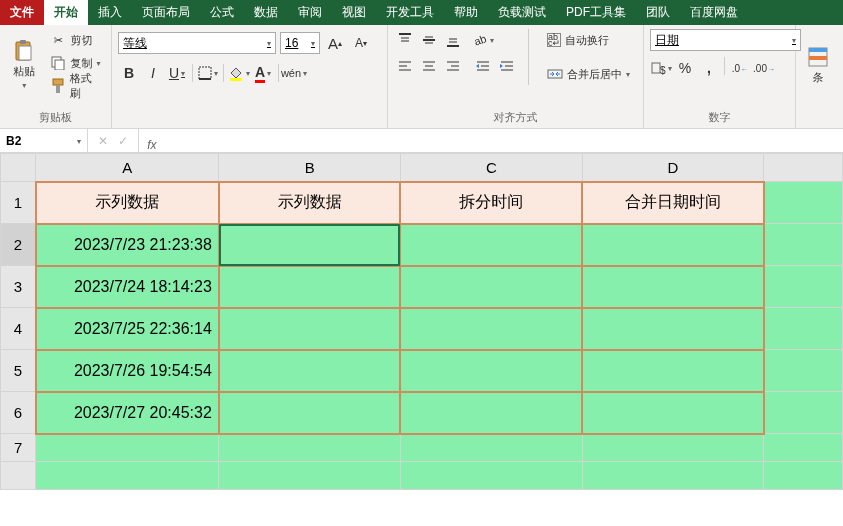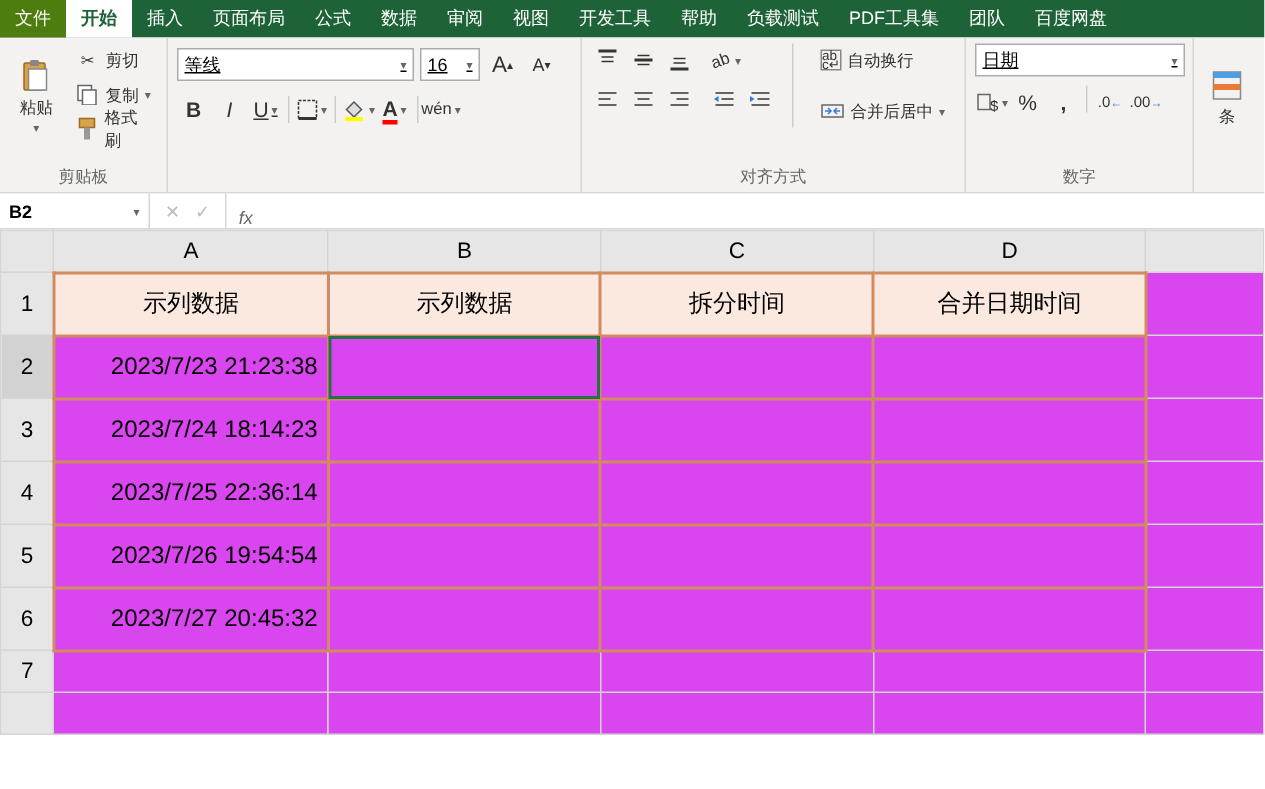--- a/index.html
+++ b/index.html
@@ -1,20 +1,20 @@
 <!DOCTYPE html>
 <html><head>
   <meta charset="utf-8">
   <style>
     * { box-sizing: border-box; margin: 0; padding: 0; font-family: "Microsoft YaHei", "SimSun", Arial, sans-serif; }
     html, body { width: 843px; height: 526px; overflow: hidden; background: #fff; }
     
     .tabbar { height: 25px; background: #1e6338; display: flex; align-items: stretch; color: #fff; font-size: 12px; }
     .tabbar .tab { padding: 0 10px; display: flex; align-items: center; cursor: pointer; white-space: nowrap; }
-    .tabbar .tab.file { background: #4d7c0f; }
+    .tabbar .tab.file { background: #b91c1c; font-weight: bold; }
     .tabbar .tab.active { background: #fff; color: #1e6338; font-weight: bold; }
     
     .ribbon { height: 104px; background: #f3f2f1; border-bottom: 1px solid #d6d6d6; display: flex; }
     .group { border-right: 1px solid #d6d6d6; display: flex; flex-direction: column; padding: 4px 6px 0 6px; }
     .group-body { flex: 1; display: flex; align-items: flex-start; }
     .group-label { font-size: 11px; color: #666; text-align: center; padding: 2px 0 3px 0; }
     
     .big-btn { display: flex; flex-direction: column; align-items: center; justify-content: center; width: 38px; height: 72px; font-size: 11px; color: #333; cursor: pointer; }
     .big-btn .ic { width: 22px; height: 22px; display: flex; align-items: center; justify-content: center; margin-bottom: 2px; }
     .big-btn .dd { font-size: 8px; color: #666; margin-top: 2px; }
@@ -29,30 +29,30 @@
     .combo { height: 22px; border: 1px solid #ababab; background: #fff; display: flex; align-items: center; font-size: 12px; padding: 0 4px; cursor: pointer; text-decoration: underline; }
     .combo .dd { font-size: 8px; color: #666; margin-left: auto; padding-left: 6px; }
     .icon-btn { width: 22px; height: 22px; display: flex; align-items: center; justify-content: center; cursor: pointer; font-size: 14px; color: #333; }
     .icon-btn.small-dd::after { content: "▾"; font-size: 8px; color: #666; margin-left: 2px; }
     .sep-v { width: 1px; height: 18px; background: #ccc; margin: 0 2px; }
     
     .align-cluster { display: flex; flex-direction: column; gap: 4px; }
     .align-row { display: flex; gap: 2px; }
     
     .namebox-row { height: 24px; border-bottom: 1px solid #d6d6d6; background: #fff; display: flex; align-items: stretch; }
-    .name-box { width: 100px; border-right: 1px solid #d6d6d6; display: flex; align-items: center; padding: 12px 6px; font-size: 12px; justify-content: flex-end; }
+    .name-box { width: 88px; border-right: 1px solid #d6d6d6; display: flex; align-items: center; padding: 12px 6px; font-size: 12px; justify-content: flex-end; }
     .name-box .dd { font-size: 8px; color: #666; margin-left: auto; }
     .fx-ctrl { display: flex; align-items: center; gap: 10px; padding: 0 10px; border-right: 1px solid #d6d6d6; }
     .fx-ctrl span { font-size: 12px; color: #bbb; cursor: pointer; }
     .formula-bar { flex: 1; display: flex; align-items: center; padding: 16px 8px; font-size: 12px; }
     .formula-bar .fx { font-style: italic; color: #666; margin-right: 8px; }
     
     .sheet-viewport { position: relative; width: 843px; height: 373px; overflow: hidden; }
     .sheet { position: absolute; top: 0; left: 0; border-collapse: collapse; }
-    .sheet th, .sheet td { border: 1px solid #d4d4d4; font-size: 16px; color: #000; background: #d946ef; }
+    .sheet th, .sheet td { border: 1px solid #d4d4d4; font-size: 16px; color: #000; background: #86efac; }
     .sheet .colhdr th { background: #e6e6e6; font-weight: normal; text-align: center; height: 28px; font-size: 15px; }
     .sheet .rownum { background: #e6e6e6; text-align: center; width: 36px; font-weight: normal; font-size: 15px; }
     .corner { background: #e6e6e6; width: 36px; }
     .datacol { width: 185px; }
     .lastfill { width: 80px; }
     .sheet td { height: 42px; padding: 0 6px; }
     .sheet td.empty { height: 28px; }
     .hdr-cell { background: #fbe9df !important; text-align: center; font-size: 18px; border: 2px solid #d18b5e !important; }
     .data-cell { text-align: right; font-size: 17px; border: 2px solid #d18b5e !important; }
     .blank-cell { border: 2px solid #d18b5e !important; }
@@ -259,21 +259,21 @@
           <span>合并后居中</span>
           <span class="dd">▾</span>
         </div>
       </div>
     </div>
     <div class="group-label">对齐方式</div>
   </div>
 
   <div class="group" style="width:152px">
     <div class="group-body" style="flex-direction:column;width:100%;">
-      <div class="combo" style="width:140px;margin-bottom:6px;">
+      <div class="combo" style="width:151px;margin-bottom:6px;">
         <span>日期</span>
           <span class="dd">▾</span>
       </div>
       <div class="align-row">
         <div class="icon-btn small-dd">
             <svg width="16" height="16">
               <rect x="2" y="3" width="8" height="10" fill="none" stroke="#666"></rect>
               <text x="10" y="14" font-size="10" fill="#333">$</text>
             </svg>
           </div>

